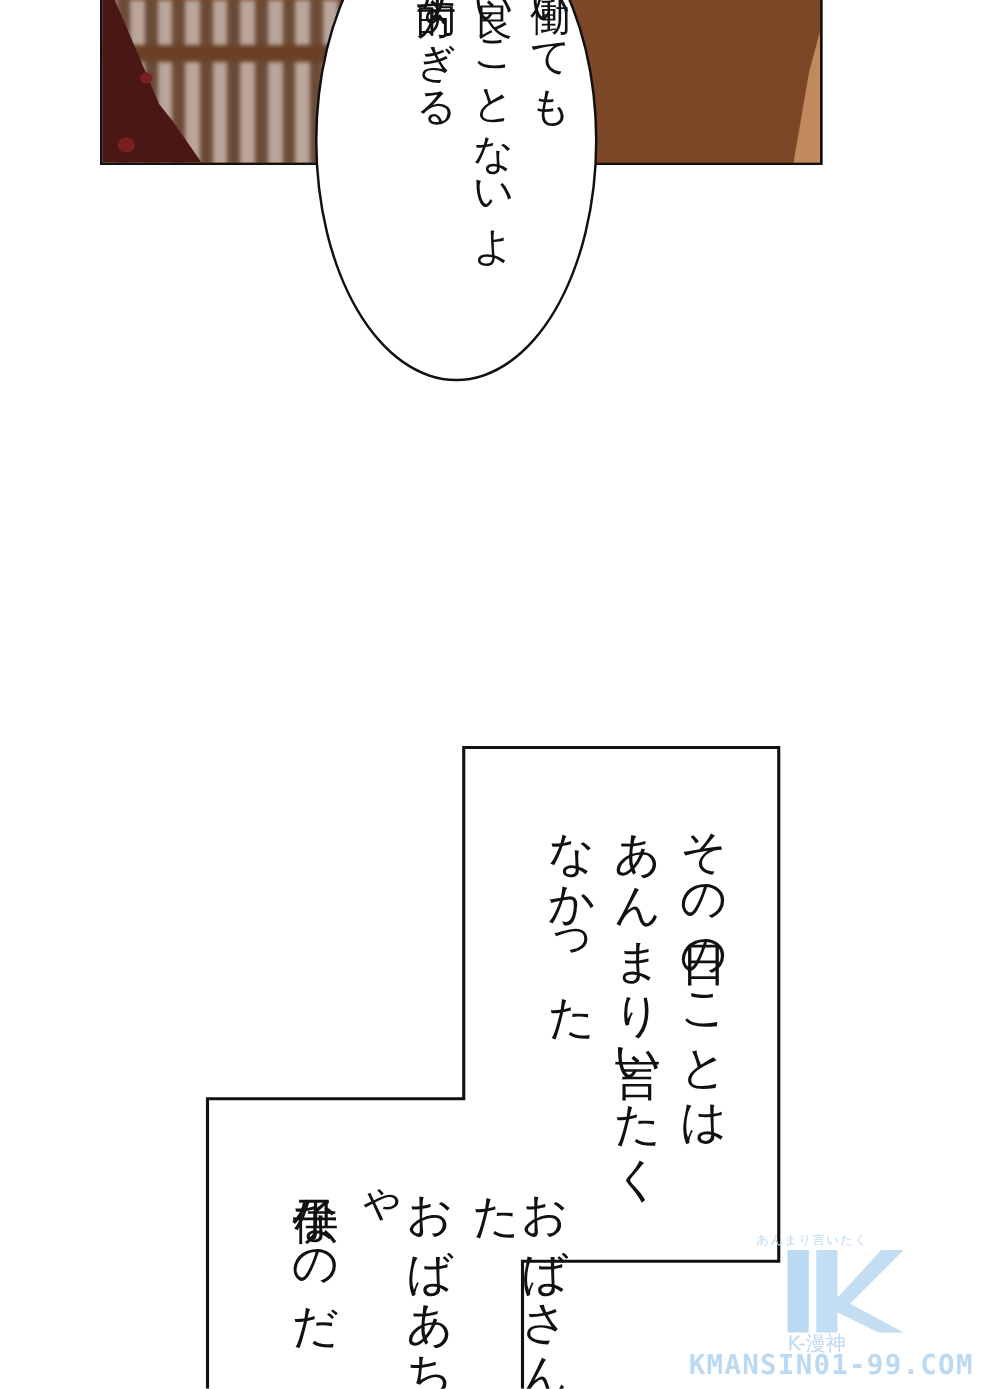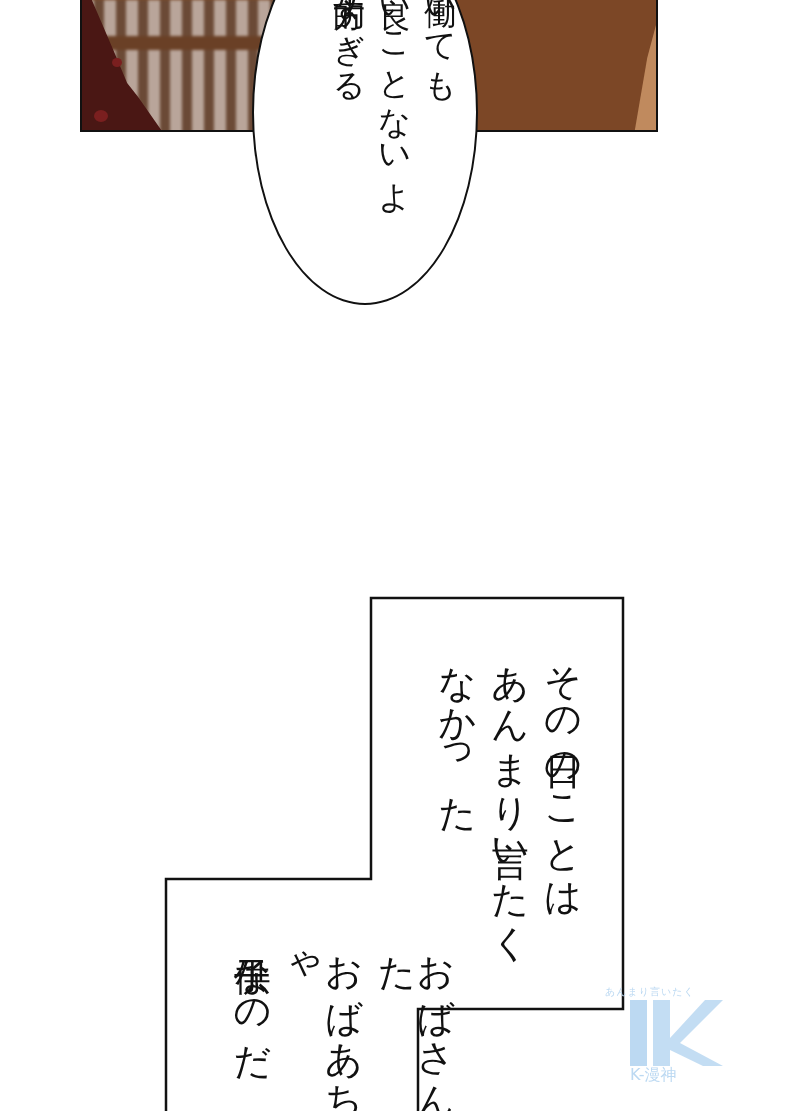--- a/index.html
+++ b/index.html
@@ -99,13 +99,14 @@
   <span>子供なのだ</span>
 </div>
 
 <div class="watermark">
   <div class="wm-tag">あんまり言いたく</div>
   <svg class="wm-k" viewBox="0 0 100 70">
     <polygon points="5,2 22,2 22,68 5,68" fill="#bcd9f2"></polygon>
     <polygon points="28,2 45,2 45,40 80,2 98,2 55,45 98,68 78,68 45,52 45,68 28,68" fill="#bcd9f2" opacity="0.9"></polygon>
   </svg>
   <div class="wm-sub">K-漫神</div>
+  <div class="wm-url">KMANSIN01-99.COM</div>
 </div>
 
 </body></html>

